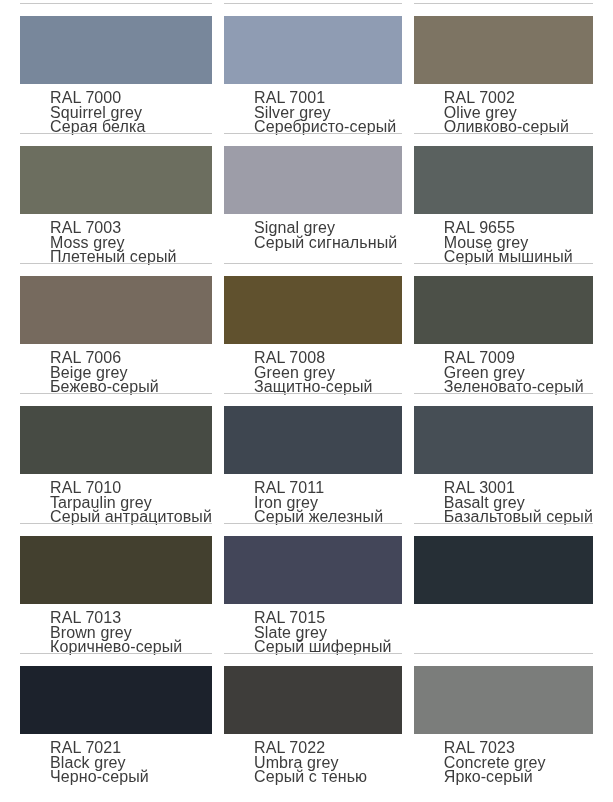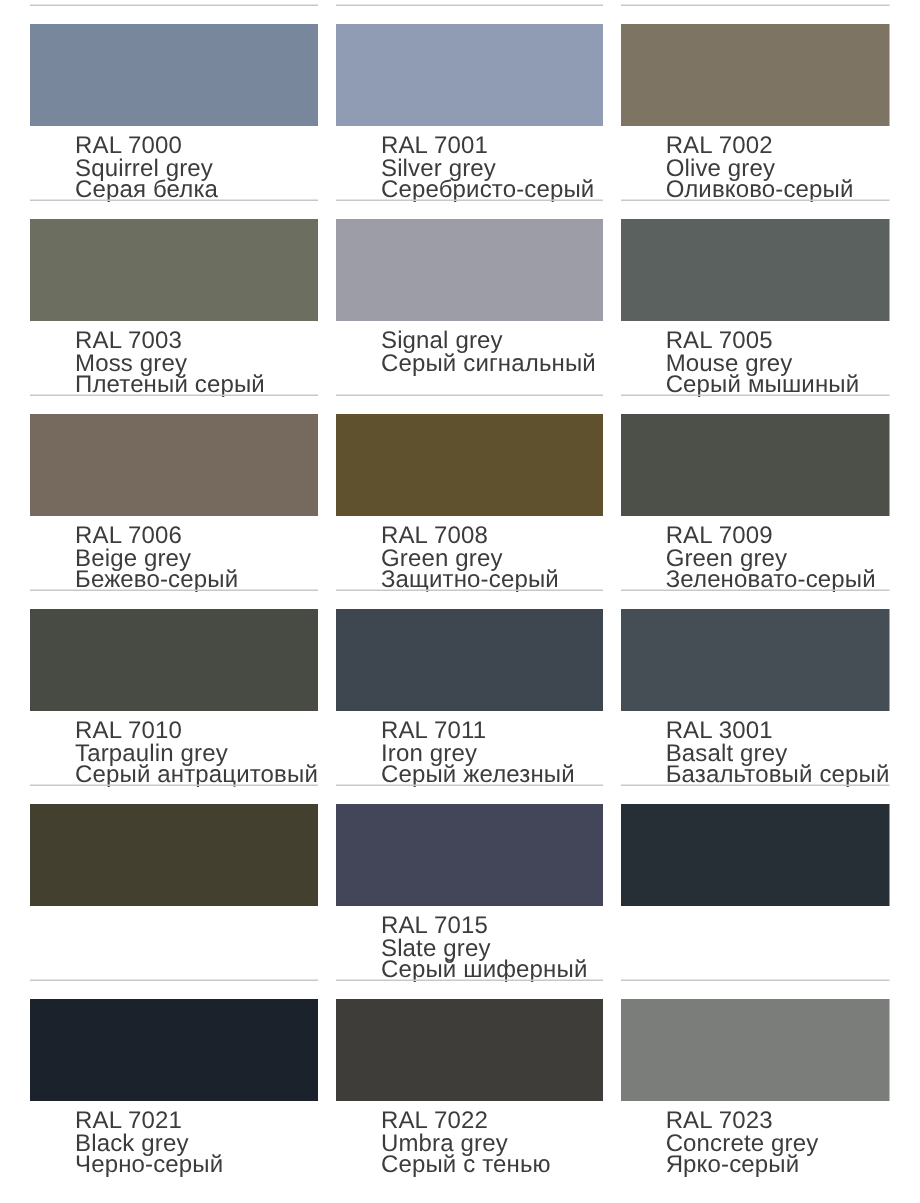--- a/index.html
+++ b/index.html
@@ -106,21 +106,21 @@
       <div class="swatch-chip" style="background: rgb(157, 157, 168);"></div>
       <div class="swatch-info">
         <div class="name-en">Signal grey</div>
         <div class="name-ru">Серый сигнальный</div>
       </div>
     </div>
     <div class="swatch-cell">
       <div class="cell-divider"></div>
       <div class="swatch-chip" style="background: rgb(90, 97, 95);"></div>
       <div class="swatch-info">
-        <div class="ral-code">RAL 7005</div>
+        <div class="ral-code">RAL 9655</div>
         <div class="name-en">Mouse grey</div>
         <div class="name-ru">Серый мышиный</div>
       </div>
     </div>
     <div class="swatch-cell">
       <div class="cell-divider"></div>
       <div class="swatch-chip" style="background: rgb(118, 106, 94);"></div>
       <div class="swatch-info">
         <div class="ral-code">RAL 7006</div>
         <div class="name-en">Beige grey</div>
@@ -168,20 +168,25 @@
       <div class="swatch-chip" style="background: rgb(70, 78, 85);"></div>
       <div class="swatch-info">
         <div class="ral-code">RAL 3001</div>
         <div class="name-en">Basalt grey</div>
         <div class="name-ru">Базальтовый серый</div>
       </div>
     </div>
     <div class="swatch-cell">
       <div class="cell-divider"></div>
       <div class="swatch-chip" style="background: rgb(67, 64, 47);"></div>
+      <div class="swatch-info">
+        <div class="ral-code">RAL 7013</div>
+        <div class="name-en">Brown grey</div>
+        <div class="name-ru">Коричнево-серый</div>
+      </div>
     </div>
     <div class="swatch-cell">
       <div class="cell-divider"></div>
       <div class="swatch-chip" style="background: rgb(67, 70, 89);"></div>
       <div class="swatch-info">
         <div class="ral-code">RAL 7015</div>
         <div class="name-en">Slate grey</div>
         <div class="name-ru">Серый шиферный</div>
       </div>
     </div>

